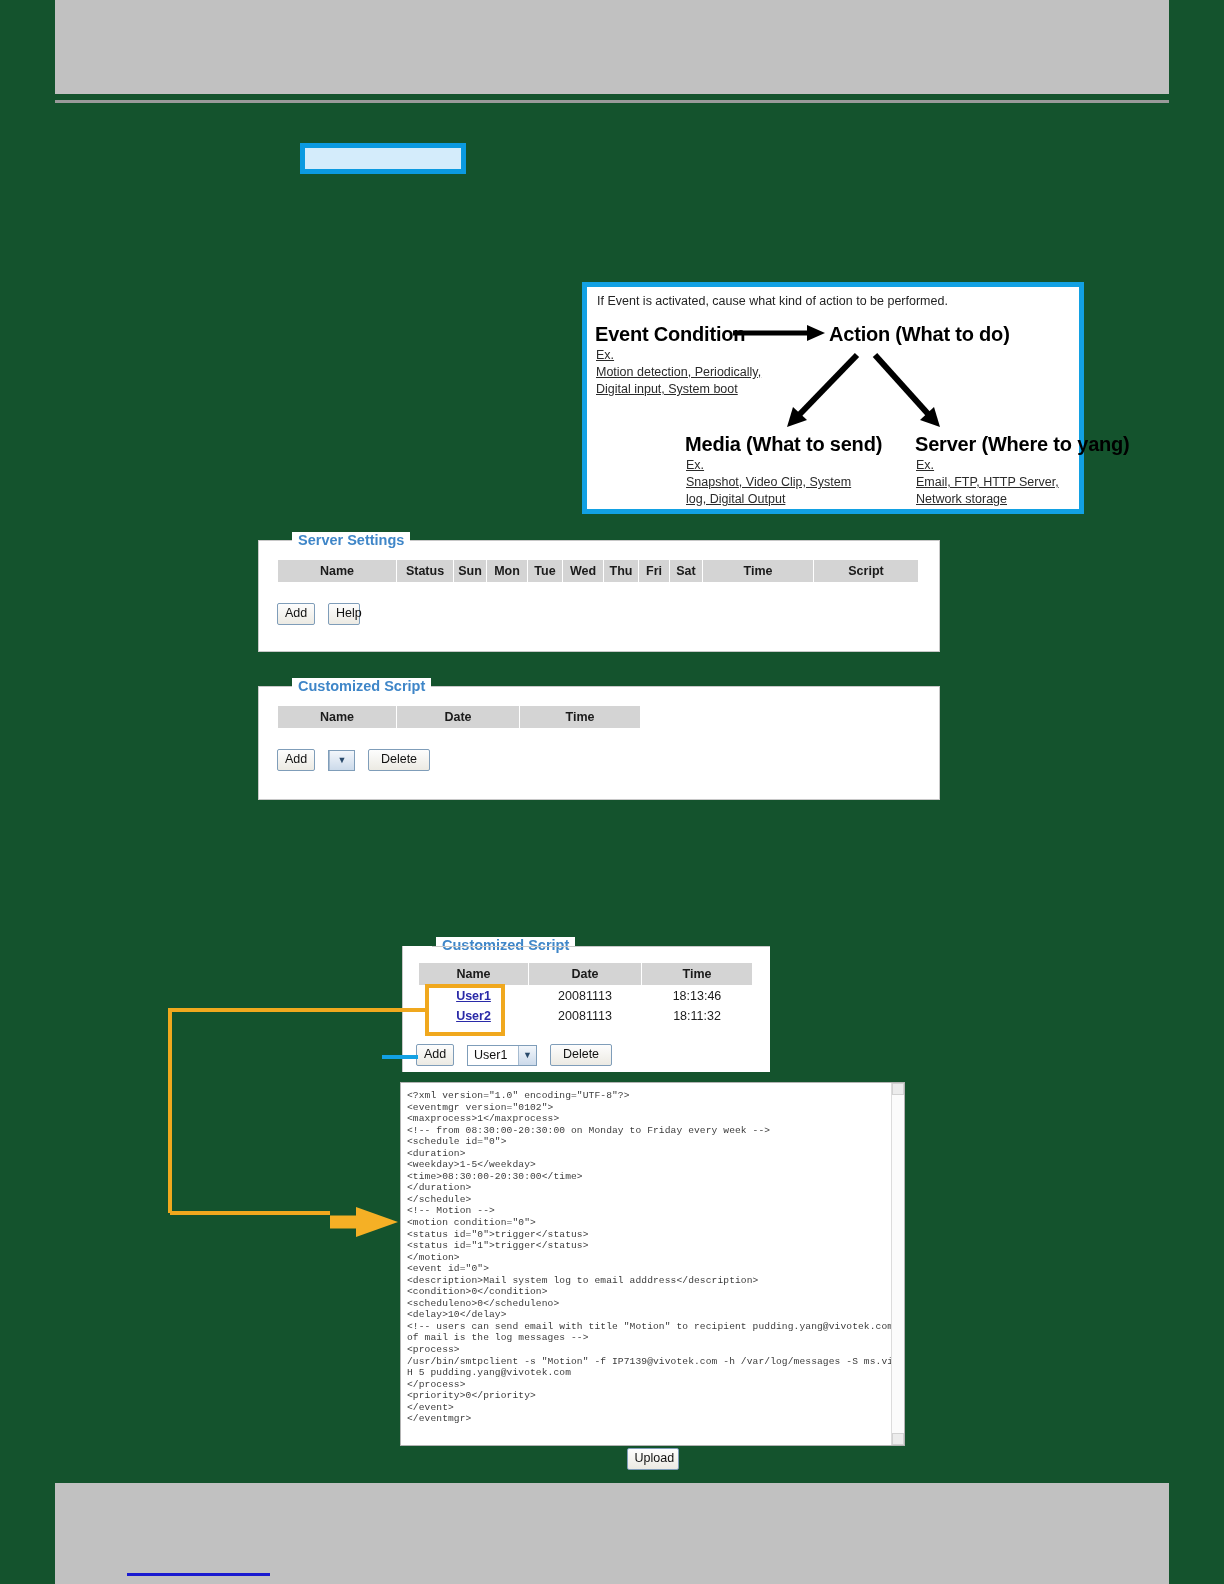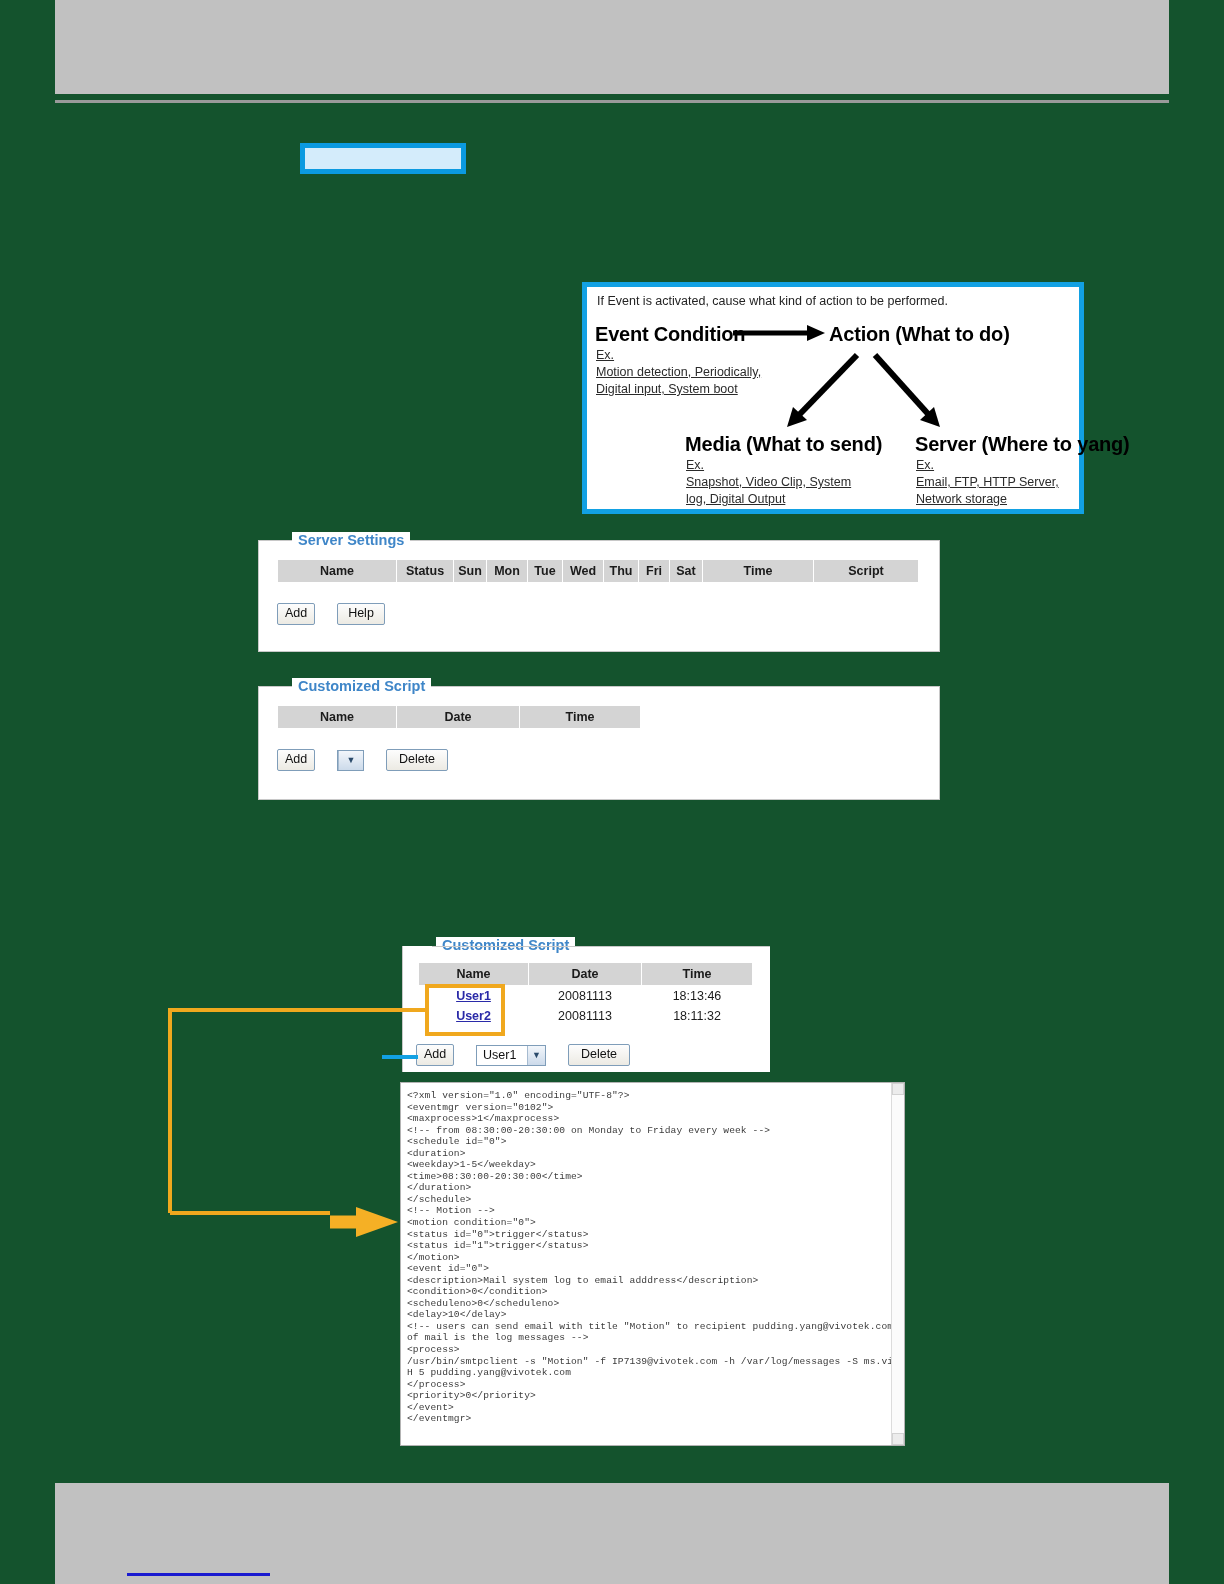--- a/index.html
+++ b/index.html
@@ -166,21 +166,21 @@
     box-sizing: border-box;
     border-radius: 2px;
     line-height: 15px;
     text-align: center;
     white-space: nowrap;
   }
   .btn-row {
     position: absolute;
     display: flex;
     align-items: center;
-    gap: 22px;
+    gap: 13px;
   }
   .sel {
     display: inline-flex;
     align-items: center;
     border: 1px solid #7f9db9;
     background: #ffffff;
     height: 21px;
     box-sizing: border-box;
     font-size: 12.5px;
     color: #111111;
@@ -332,21 +332,21 @@
           <th style="width:32px">Sat</th>
           <th style="width:110px">Time</th>
           <th style="width:104px">Script</th>
         </tr>
       </thead>
       <tbody></tbody>
     </table>
 
     <div class="btn-row" style="left:18px; top:62px;">
       <span class="btn" style="width:38px">Add</span>
-      <span class="btn" style="width:48px">Help</span>
+      <span class="btn" style="width:32px">Help</span>
     </div>
   </div>
 
   <div class="panel" style="left:258px; top:686px; width:682px; height:114px;">
     <div class="panel-legend">Customized Script</div>
 
     <table class="ui-table" style="left:18px; top:18px;">
       <thead>
         <tr>
           <th style="width:118px">Name</th>
@@ -431,20 +431,23 @@
 &lt;/process&gt;
 &lt;priority&gt;0&lt;/priority&gt;
 &lt;/event&gt;
 &lt;/eventmgr&gt;</div>
     <div class="script-scrollbar">
       <div class="sb-btn sb-up"></div>
       <div class="sb-btn sb-dn"></div>
     </div>
   </div>
 
+  <div class="upload-wrap">
+    <span class="btn" style="width:52px">Upload</span>
+  </div>
 
   <div class="anno anno-box-orange" style="left:425px; top:984px; width:80px; height:52px;"></div>
 
   <svg class="anno-svg" width="1224" height="1584">
 
     <polyline points="425,1010 170,1010 170,1213" fill="none" stroke="#f0a81e" stroke-width="4"></polyline>
     <polyline points="170,1213 330,1213" fill="none" stroke="#f0a81e" stroke-width="4"></polyline>
     <polygon points="398,1222 356,1207 356,1237" fill="#f5b025"></polygon>
     <line x1="330" y1="1222" x2="362" y2="1222" stroke="#f5b025" stroke-width="13"></line>
 

